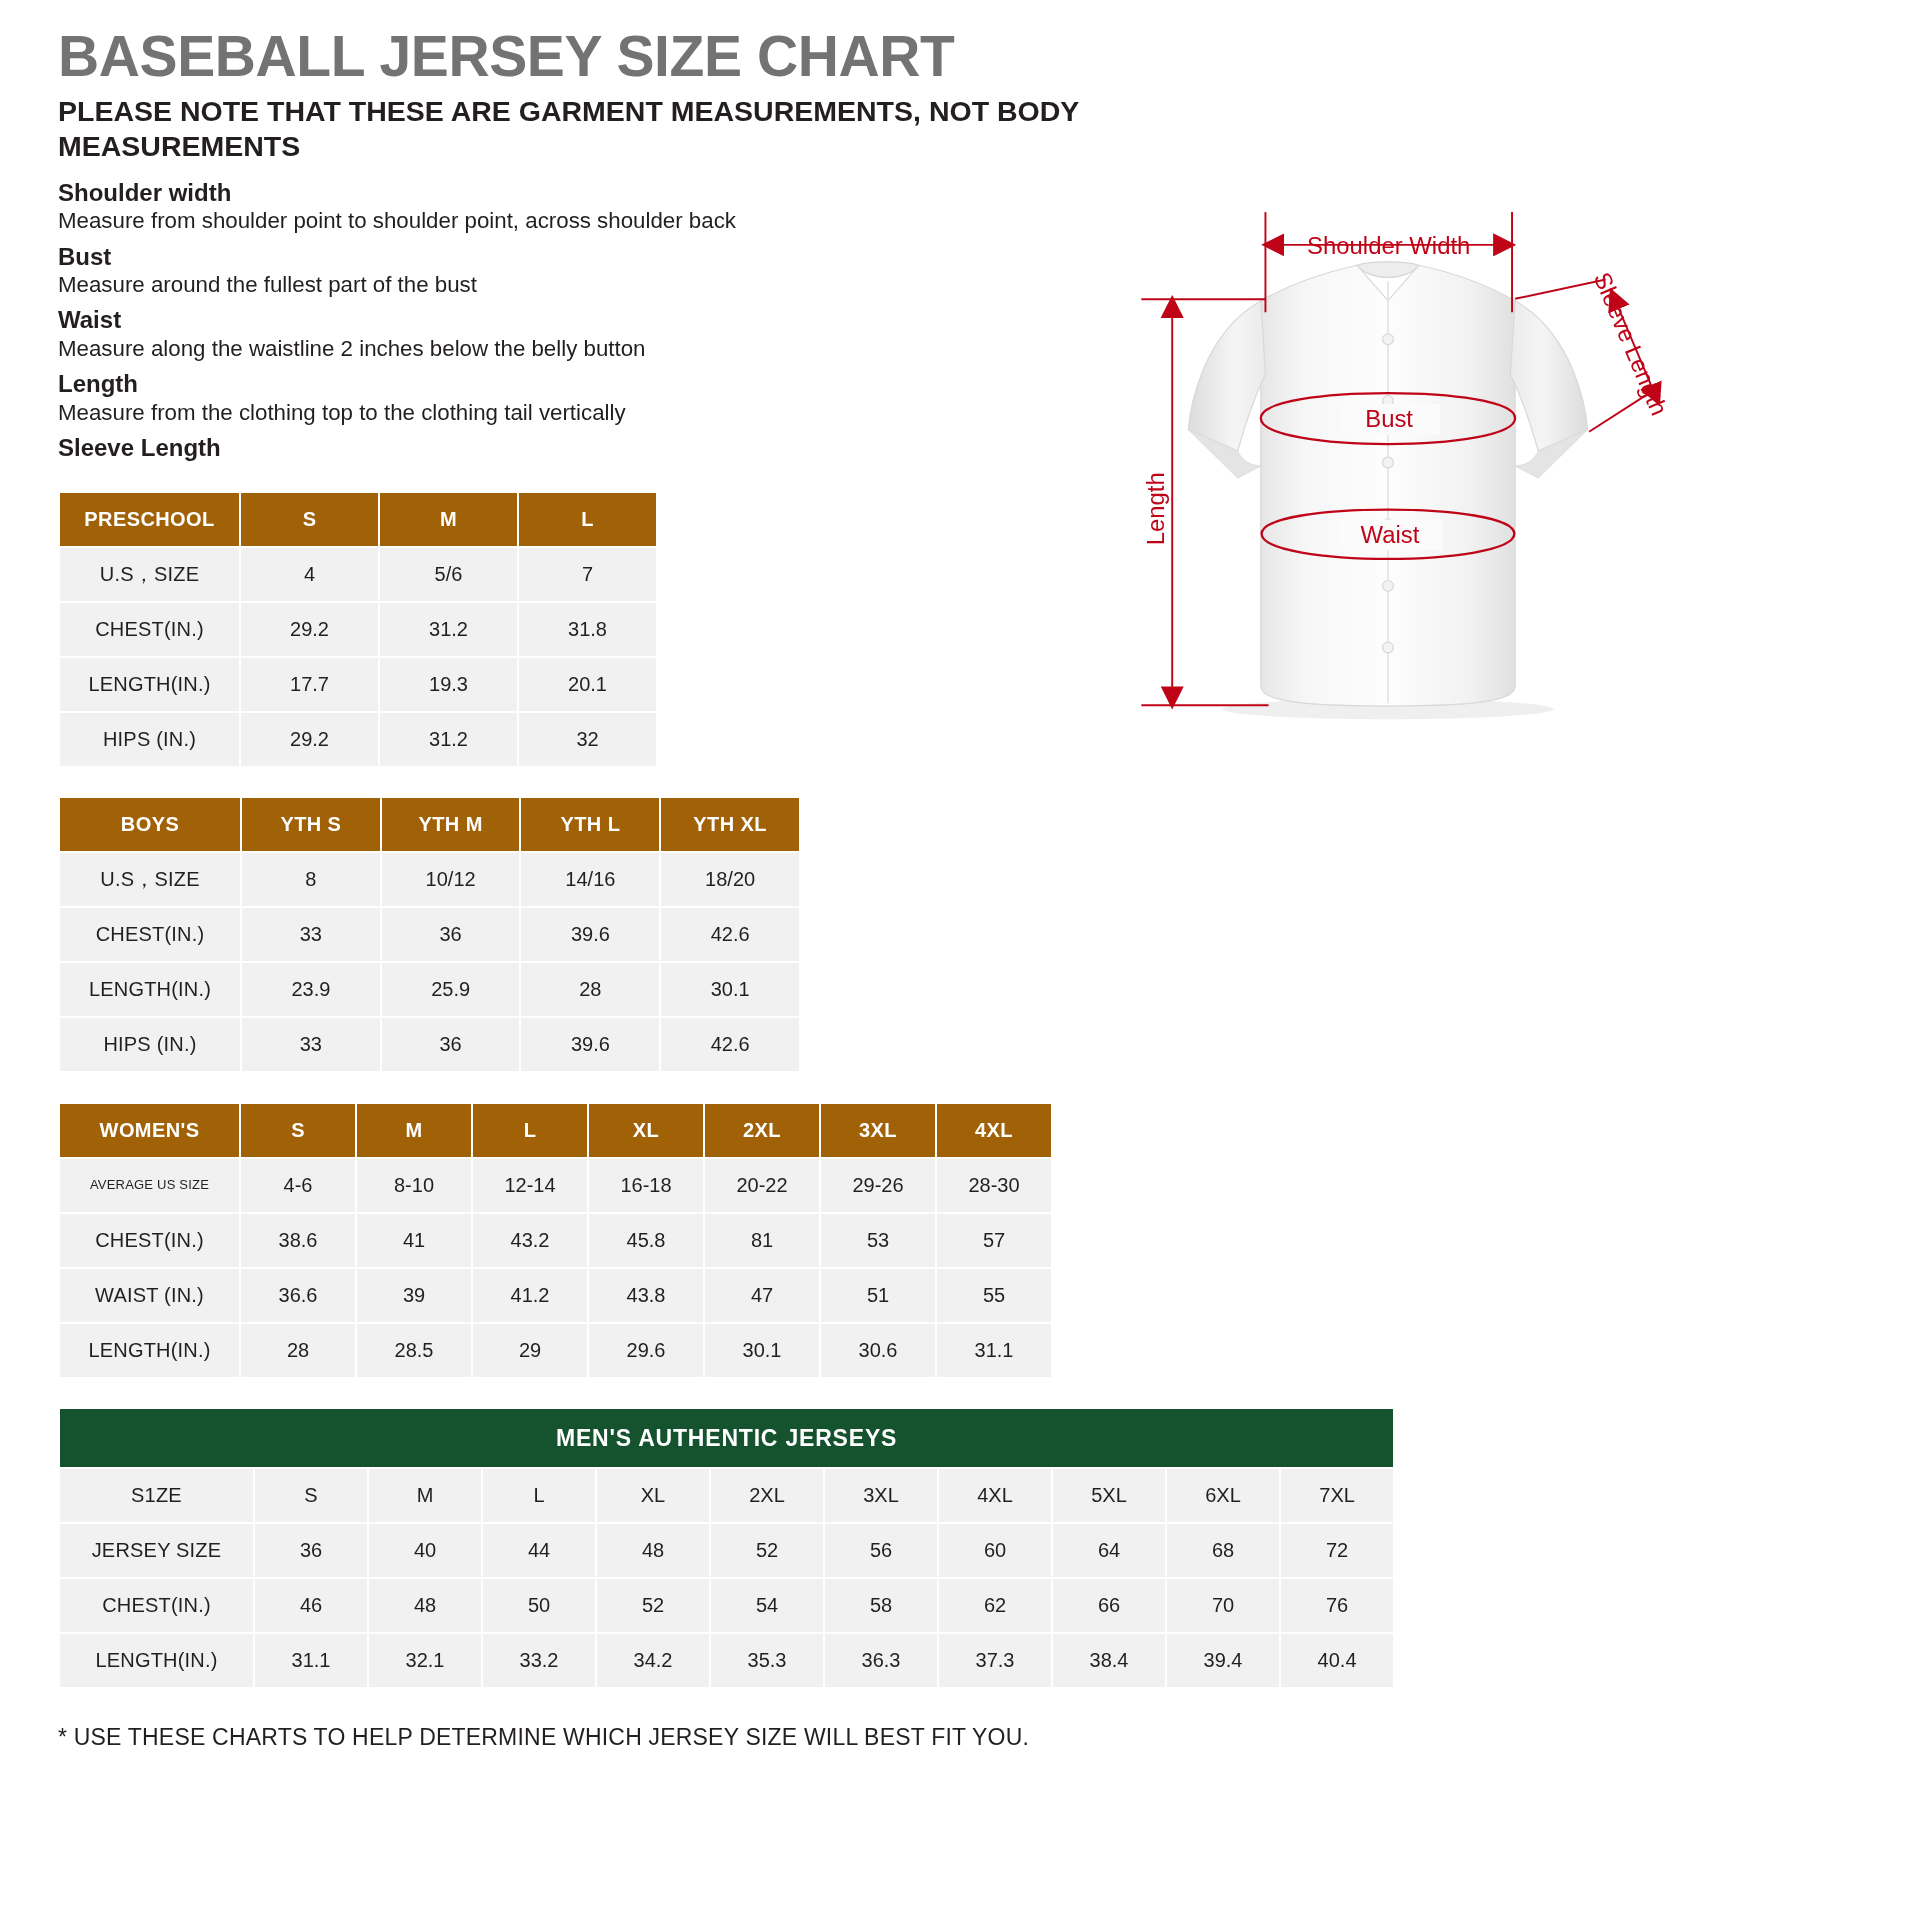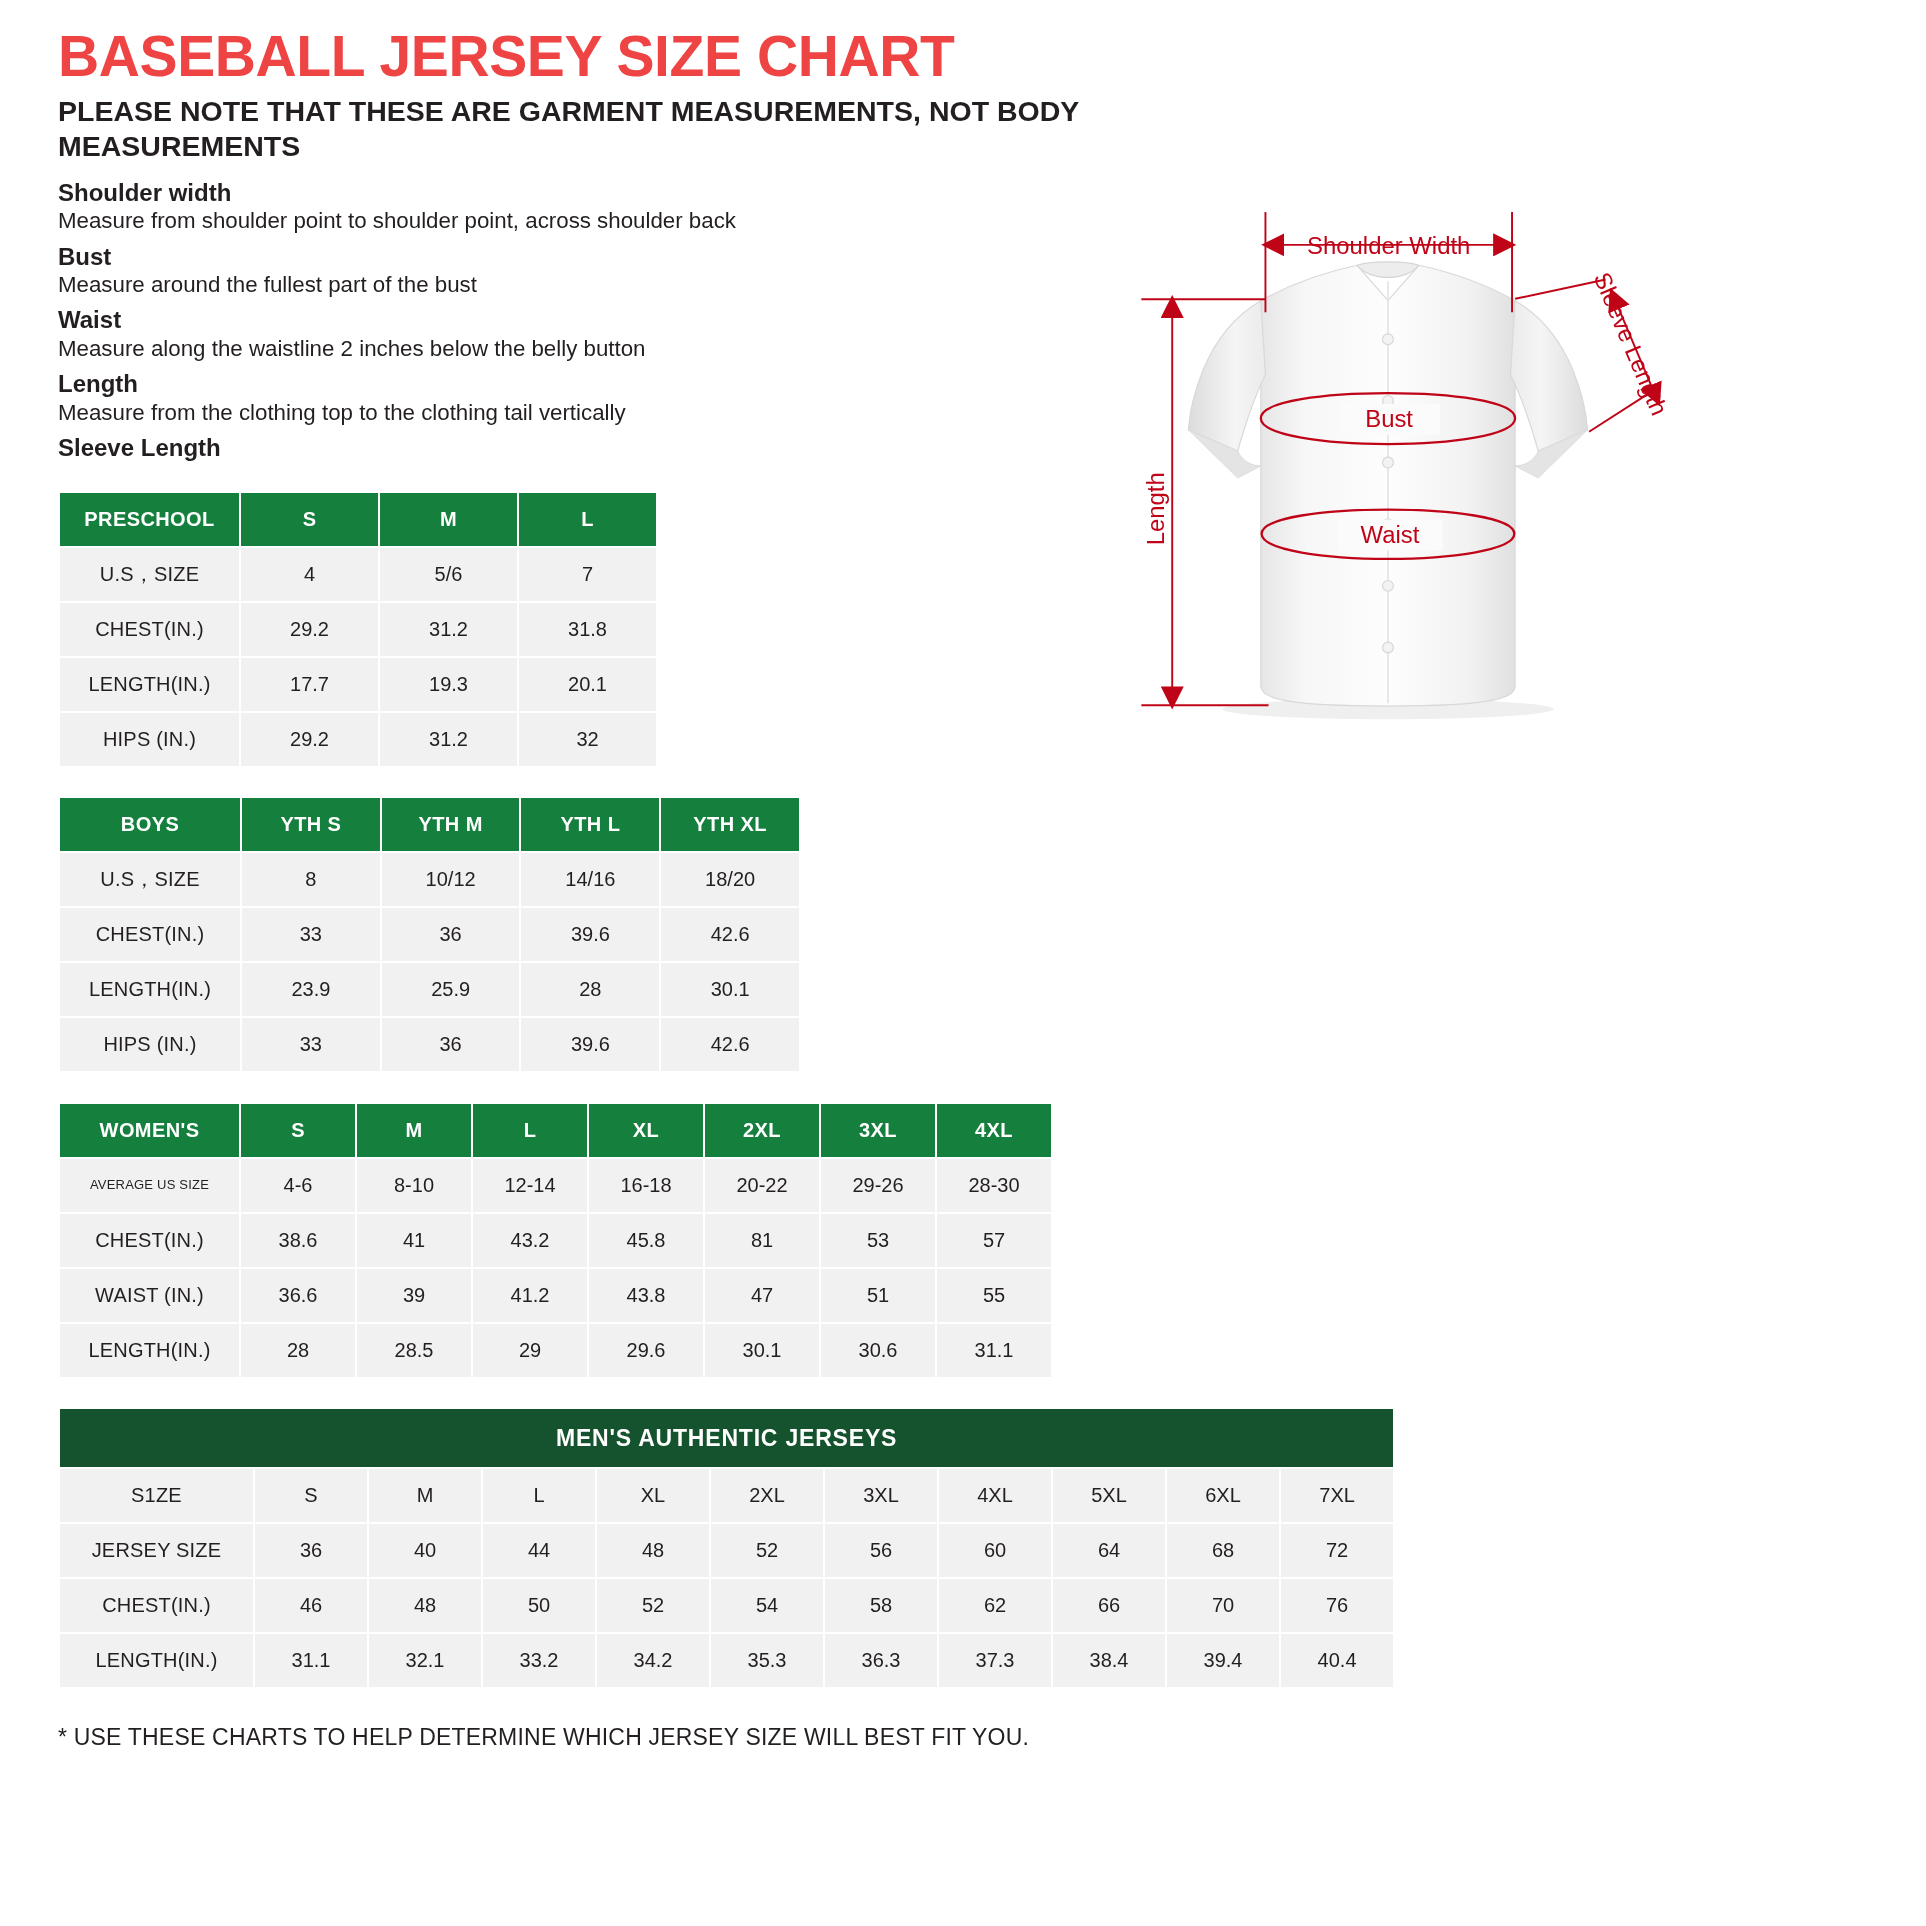--- a/index.html
+++ b/index.html
@@ -23,21 +23,21 @@
     padding: 23px 54px 0 58px;
   }
 
   
   .main-title {
     font-size: 57px;
     font-weight: bold;
     letter-spacing: -0.4px;
     line-height: 1.02;
     margin: 3.9px 0 9.2px 0;
-    color: #ef4444;
+    color: #737373;
   }
   .subtitle {
     font-size: 28.5px;
     font-weight: bold;
     line-height: 1.22;
     color: #231f20;
     margin-bottom: 16px;
     max-width: 1079px;
   }
 
@@ -77,21 +77,21 @@
     vertical-align: middle;
     font-size: 20px;
     font-weight: normal;
     color: #231f20;
     height: 53px;
     padding: 0 2.3px;
     box-sizing: border-box;
     line-height: 1.15;
   }
   table thead td, table thead th {
-    background: #15803d;
+    background: #a16207;
     color: #ffffff;
     font-weight: bold;
     letter-spacing: 0.4px;
   }
   .label-cell {
     letter-spacing: 0.2px;
   }
   .two-line {
     font-size: 13px;
     line-height: 1.12;

